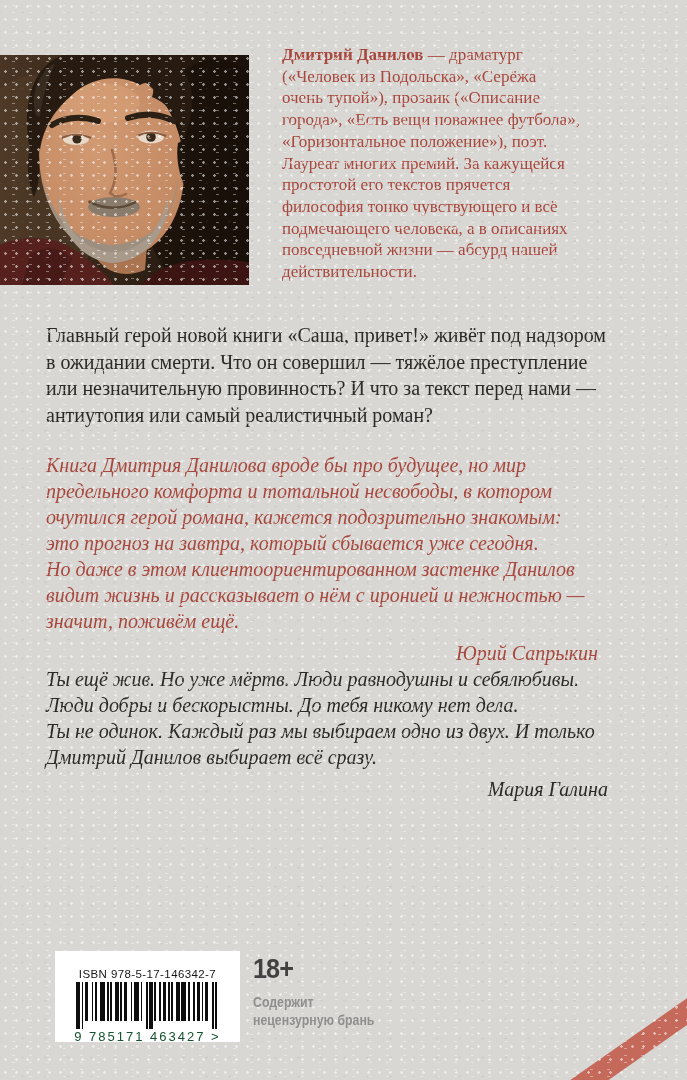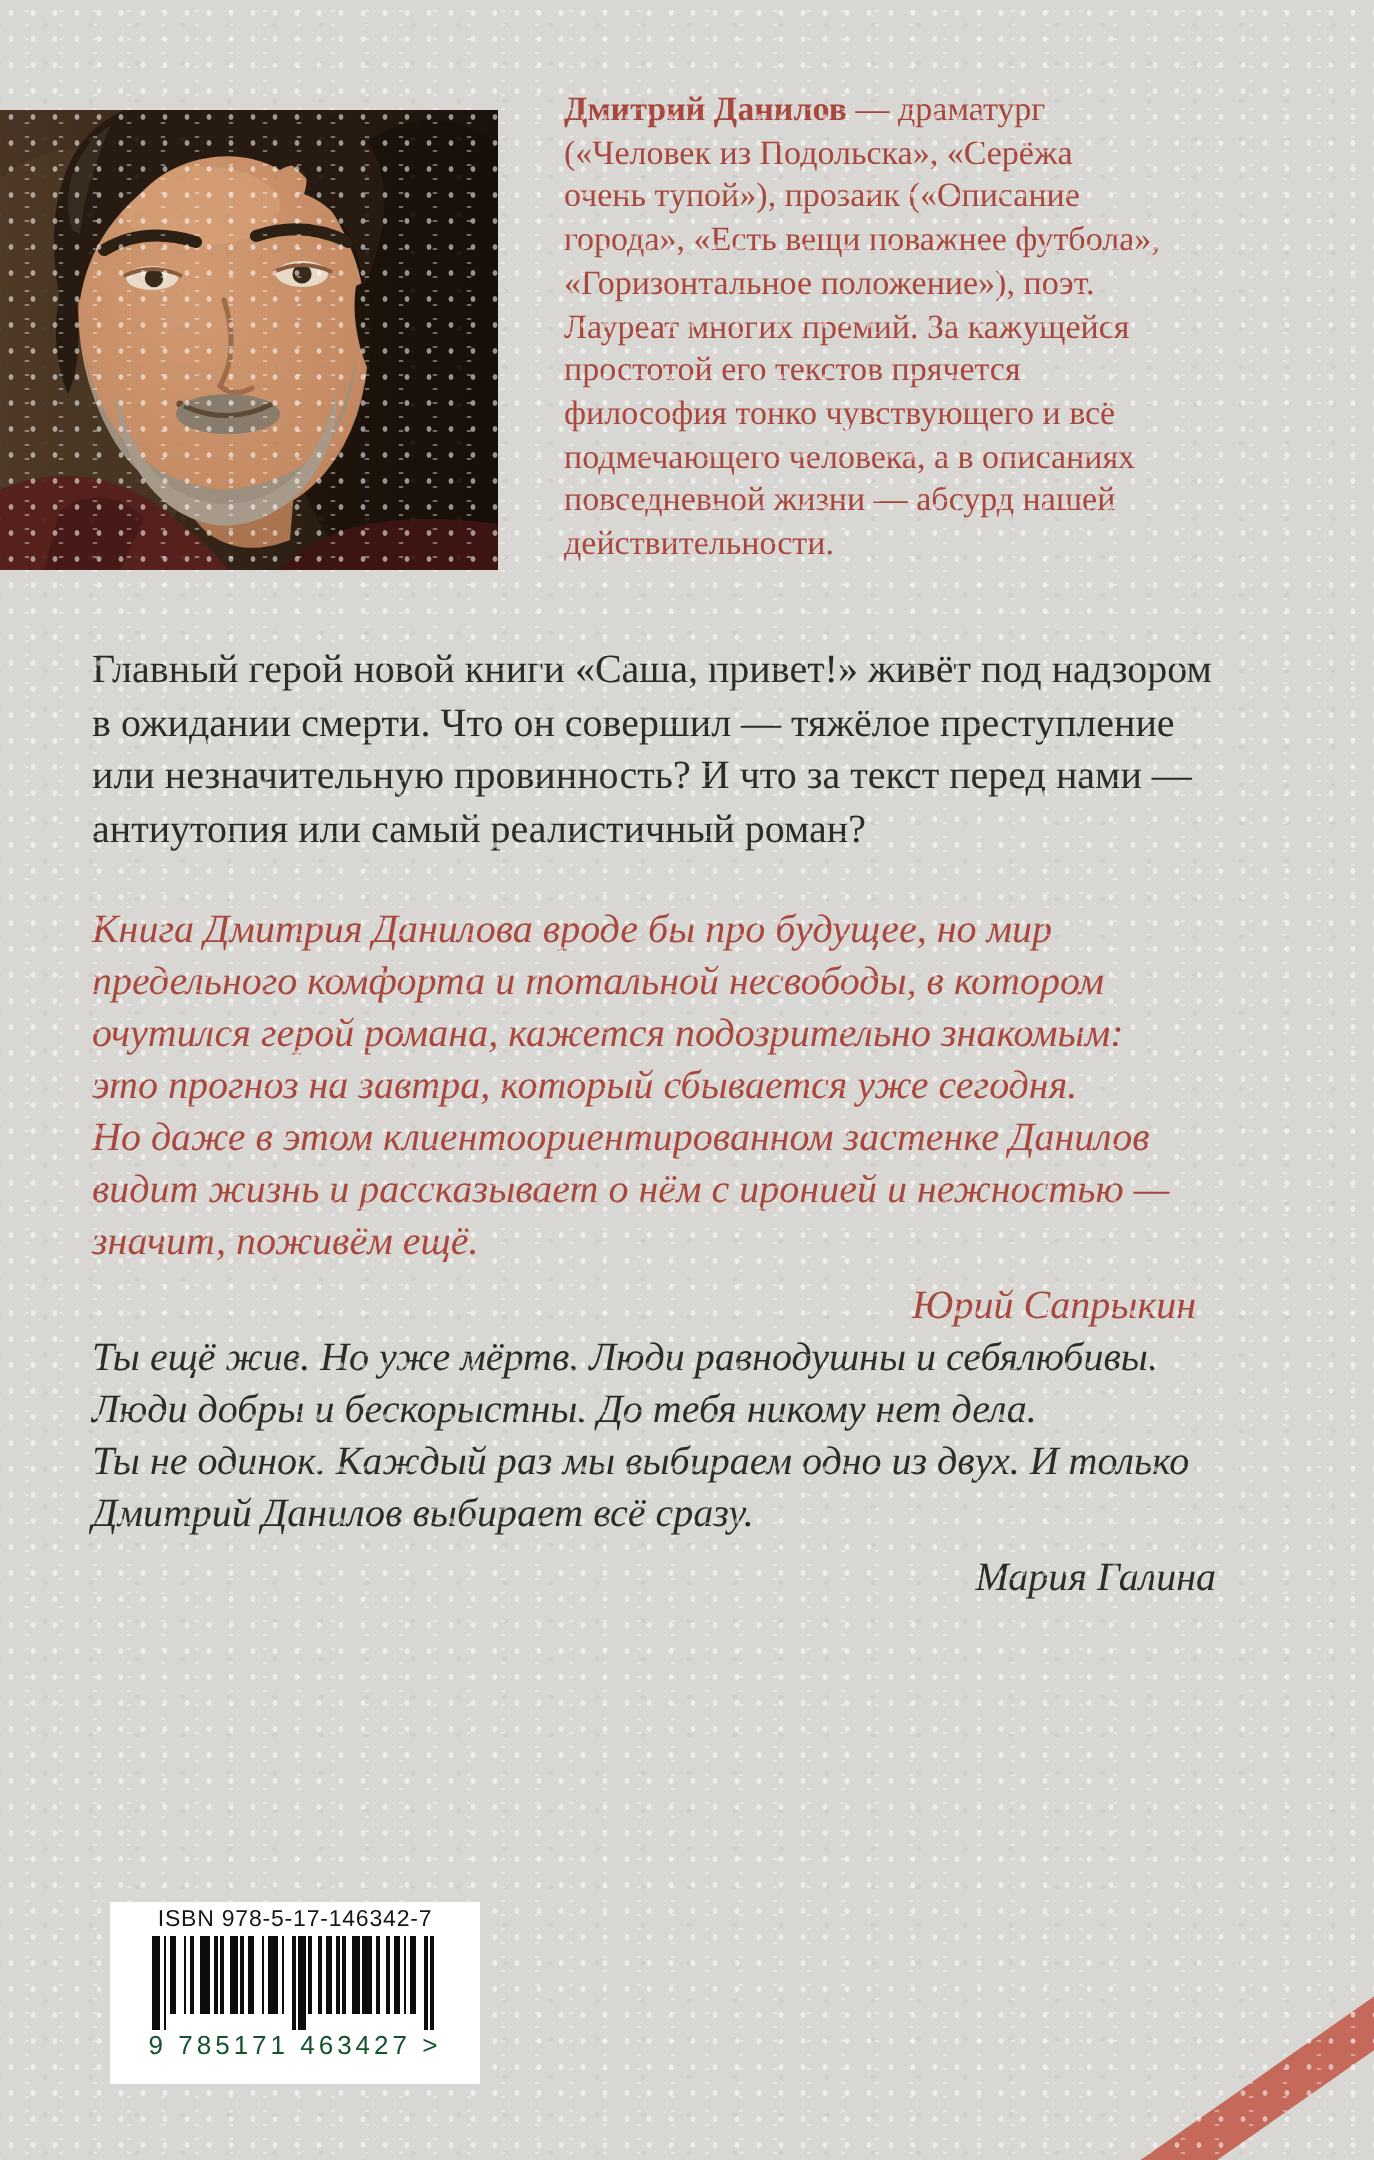--- a/index.html
+++ b/index.html
@@ -36,21 +36,21 @@
     font-size:20px; line-height:26px; font-style:italic; color:#a7473d;
   }
   .quote-black {
     position:absolute; left:46px; top:666px; width:562px;
     font-size:20px; line-height:26px; font-style:italic; color:#2b2a28;
   }
   .attribution { text-align:right; margin-top:6px; }
 
   .barcode-box {
     position:absolute; left:55px; top:951px; width:185px; height:91px;
-    background:#ffffff; box-sizing:border-box; padding-top:3px;
+    background:#ffffff; box-sizing:border-box; padding-top:17px;
     display:flex; flex-direction:column; align-items:center; z-index:6;
   }
   .isbn {
     font-family:"Liberation Sans",sans-serif; font-size:11.5px;
     color:#161616; letter-spacing:.4px; white-space:nowrap;
   }
   .bars { margin-top:2px; height:47px; display:flex; align-items:flex-start; }
   .bar { background:#0d0d0d; }
   .digits {
     font-family:"Liberation Sans",sans-serif; font-size:13px; color:#14532d;
@@ -207,16 +207,21 @@
         <div class="bar" style="width: 1.7px; height: 39px; margin-right: 1.7px;"></div>
         <div class="bar" style="width: 3.4px; height: 39px; margin-right: 1.7px;"></div>
         <div class="bar" style="width: 1.7px; height: 39px; margin-right: 1.7px;"></div>
         <div class="bar" style="width: 3.4px; height: 39px; margin-right: 3.4px;"></div>
         <div class="bar" style="width: 1.7px; height: 47px; margin-right: 1.7px;"></div>
         <div class="bar" style="width: 1.7px; height: 47px; margin-right: 1.7px;"></div>
       </div>
     <div class="digits">9 785171 463427 &gt;</div>
   </div>
 
+  <div class="age">
+    <div class="age-rating">18+</div>
+    <div class="warning pre">Содержит
+нецензурную брань</div>
+  </div>
 
   <div class="stripe"></div>
 
 </div>
 
 </body></html>

